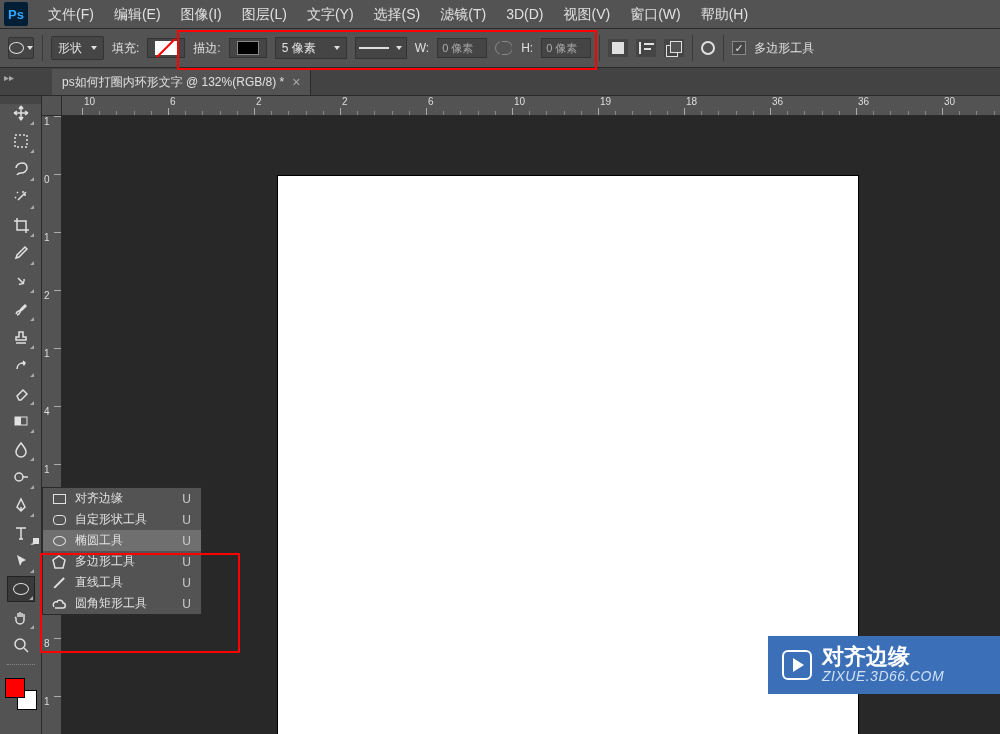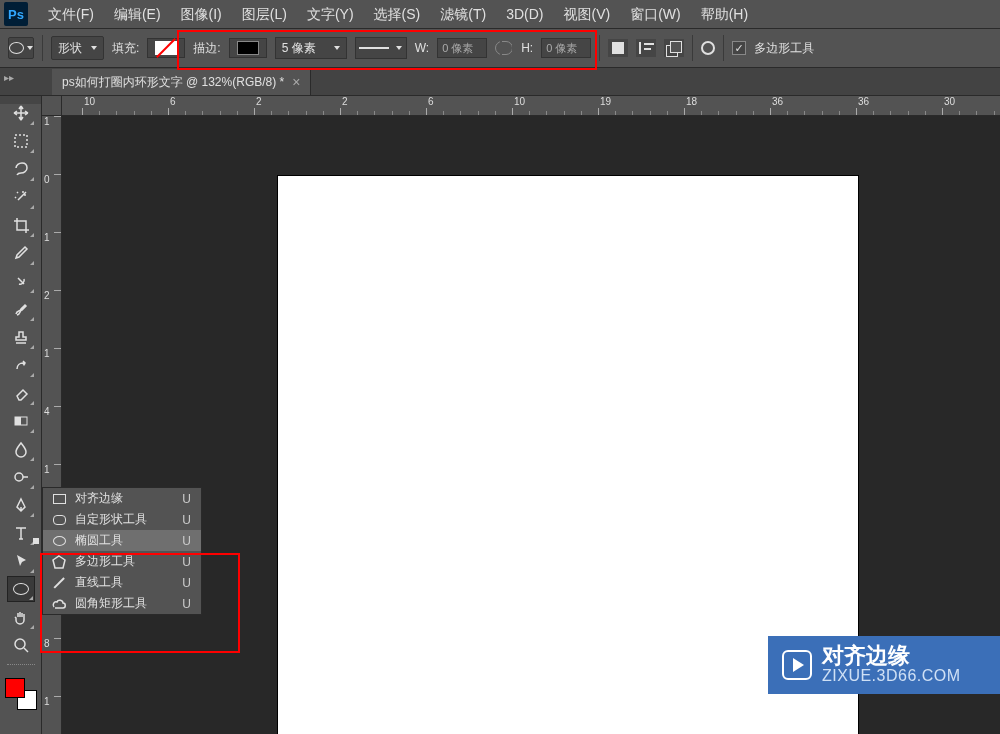--- a/index.html
+++ b/index.html
@@ -93,21 +93,21 @@
   .fi-line { width:14px; height:1.5px; background:#e0e0e0; transform:rotate(-45deg); }
   .flyout-key { position:absolute; right:10px; color:#ccc; }
   
   .red-highlight-flyout { position: absolute; left: 40px; top: 553px; width: 200px; height: 100px; border: 2px solid #ff0000; pointer-events: none; z-index: 100; }
   
   
   .watermark { position: absolute; right: 0; bottom: 40px; width: 232px; height: 58px; background: #3b6fb8; display: flex; align-items: center; padding: 0 14px; gap: 10px; z-index:200;}
   .wm-play { width: 30px; height: 30px; border: 2.5px solid #fff; border-radius: 6px; display: flex; align-items: center; justify-content: center; }
   .wm-tri { width:0;height:0;border-top:7px solid transparent;border-bottom:7px solid transparent;border-left:11px solid #fff; margin-left:3px;}
   .wm-text { font-size: 22px; font-weight: bold; color: #fff; line-height:1;}
-  .wm-sub { font-size: 16px; color: #cfe0f5; letter-spacing:0.5px;}
+  .wm-sub { font-size: 14px; color: #cfe0f5; letter-spacing:0.5px;font-style:italic;}
 </style>
 </head>
 <body>
 
 <div class="menubar">
   <div class="ps-logo">Ps</div>
   <div class="menubar-item">文件(F)</div>
   <div class="menubar-item">编辑(E)</div>
   <div class="menubar-item">图像(I)</div>
   <div class="menubar-item">图层(L)</div>

